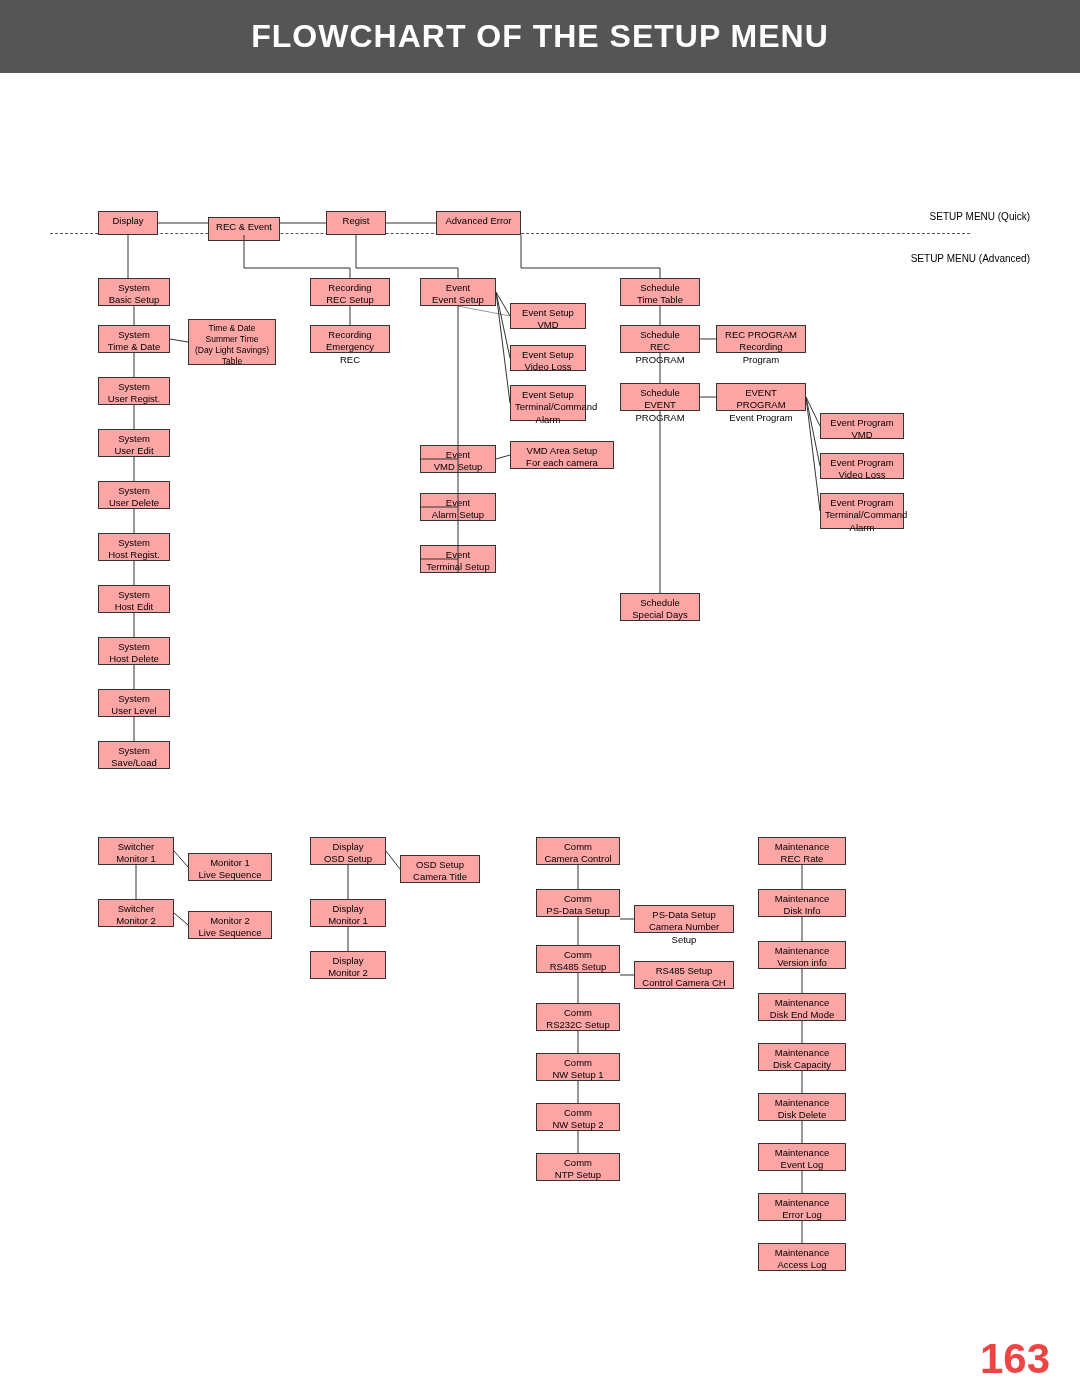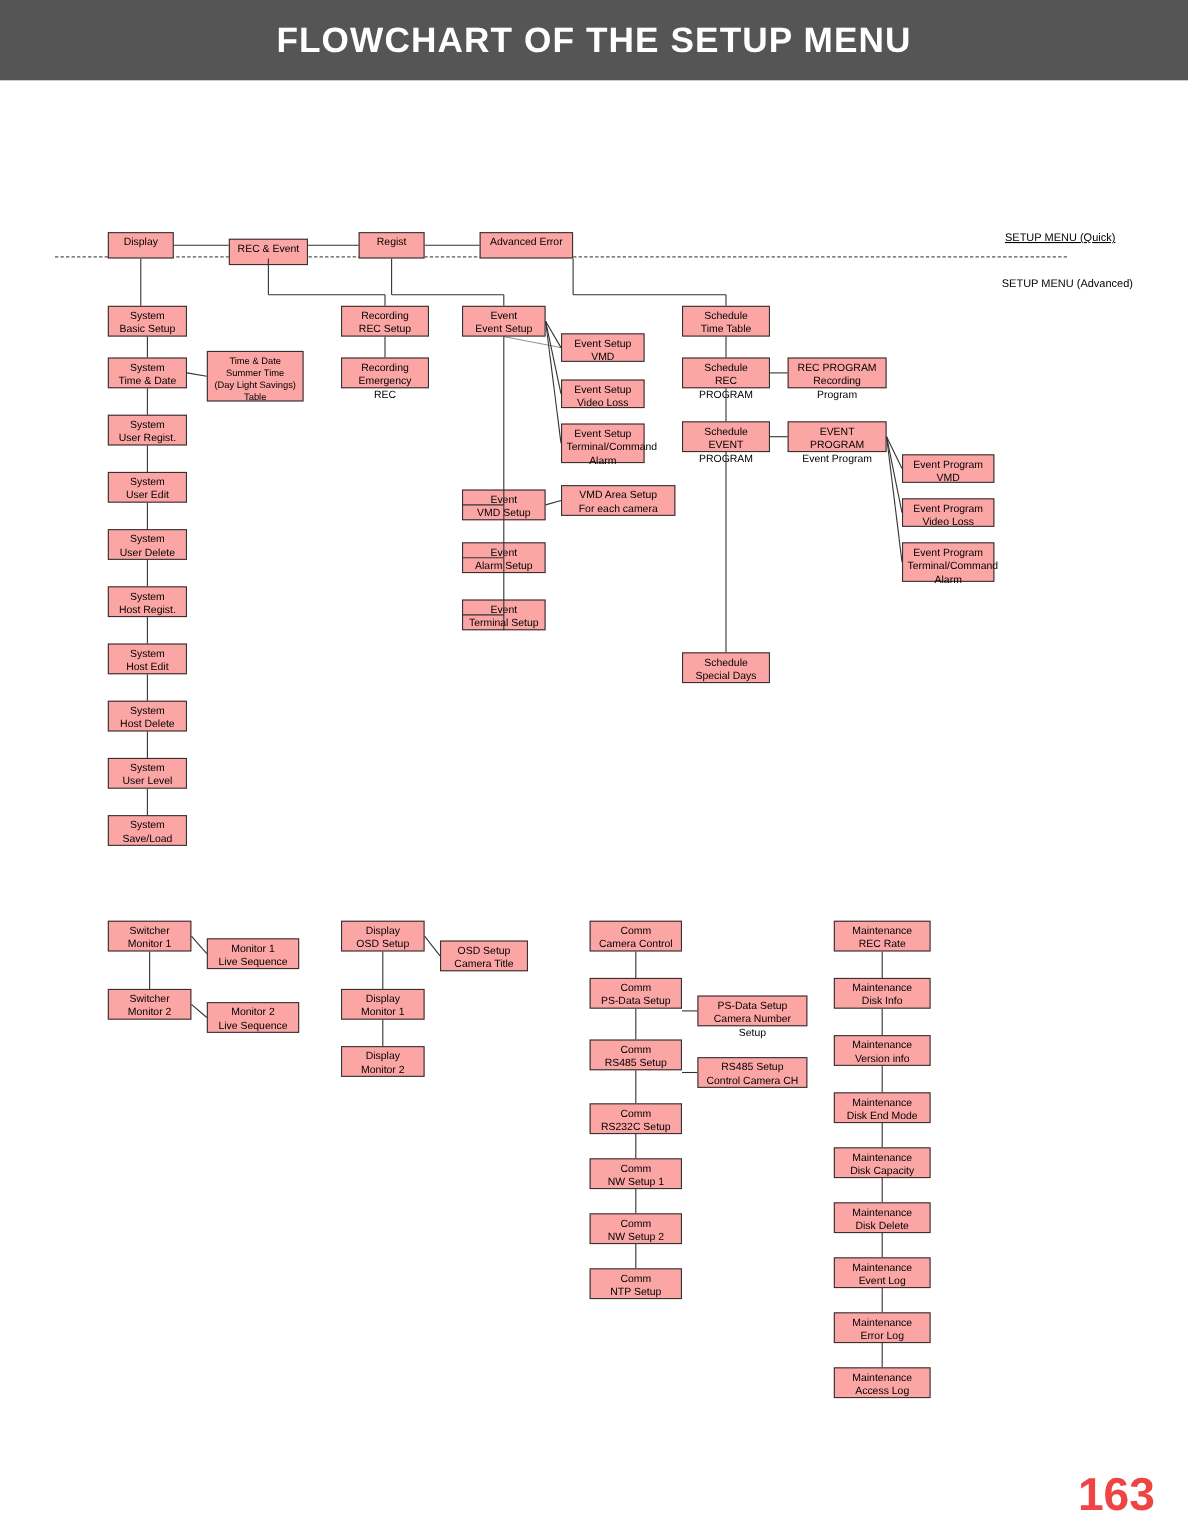--- a/index.html
+++ b/index.html
@@ -66,21 +66,21 @@
   </style>
 </head>
 <body>
 
 <div class="header">
   <h1>FLOWCHART OF THE SETUP MENU</h1>
 </div>
 
 <div class="flowchart" style="height:1300px;">
 
-  <div class="setup-label" style="right:56px; top:118px;text-decoration:underline;">SETUP MENU (Quick)</div>
+  <div class="setup-label" style="right:40px; top:118px;">SETUP MENU (Quick)</div>
   <div class="dashed-line" style="left:40px; top:140px; width:920px;"></div>
   <div class="setup-label" style="right:40px; top:160px;margin-left:25px;">SETUP MENU (Advanced)</div>
 
   <div class="box" style="left:88px;top:118px;width:60px;height:24px;">Display</div>
   <div class="box" style="left:198px;top:124px;width:72px;height:24px;">REC &amp; Event</div>
   <div class="box" style="left:316px;top:118px;width:60px;height:24px;">Regist</div>
   <div class="box" style="left:426px;top:118px;width:85px;height:24px;">Advanced Error</div>
 
   <div class="box" style="left:88px;top:185px;width:72px;height:28px;">System<br>Basic Setup</div>
   <div class="box" style="left:88px;top:232px;width:72px;height:28px;">System<br>Time &amp; Date</div>

